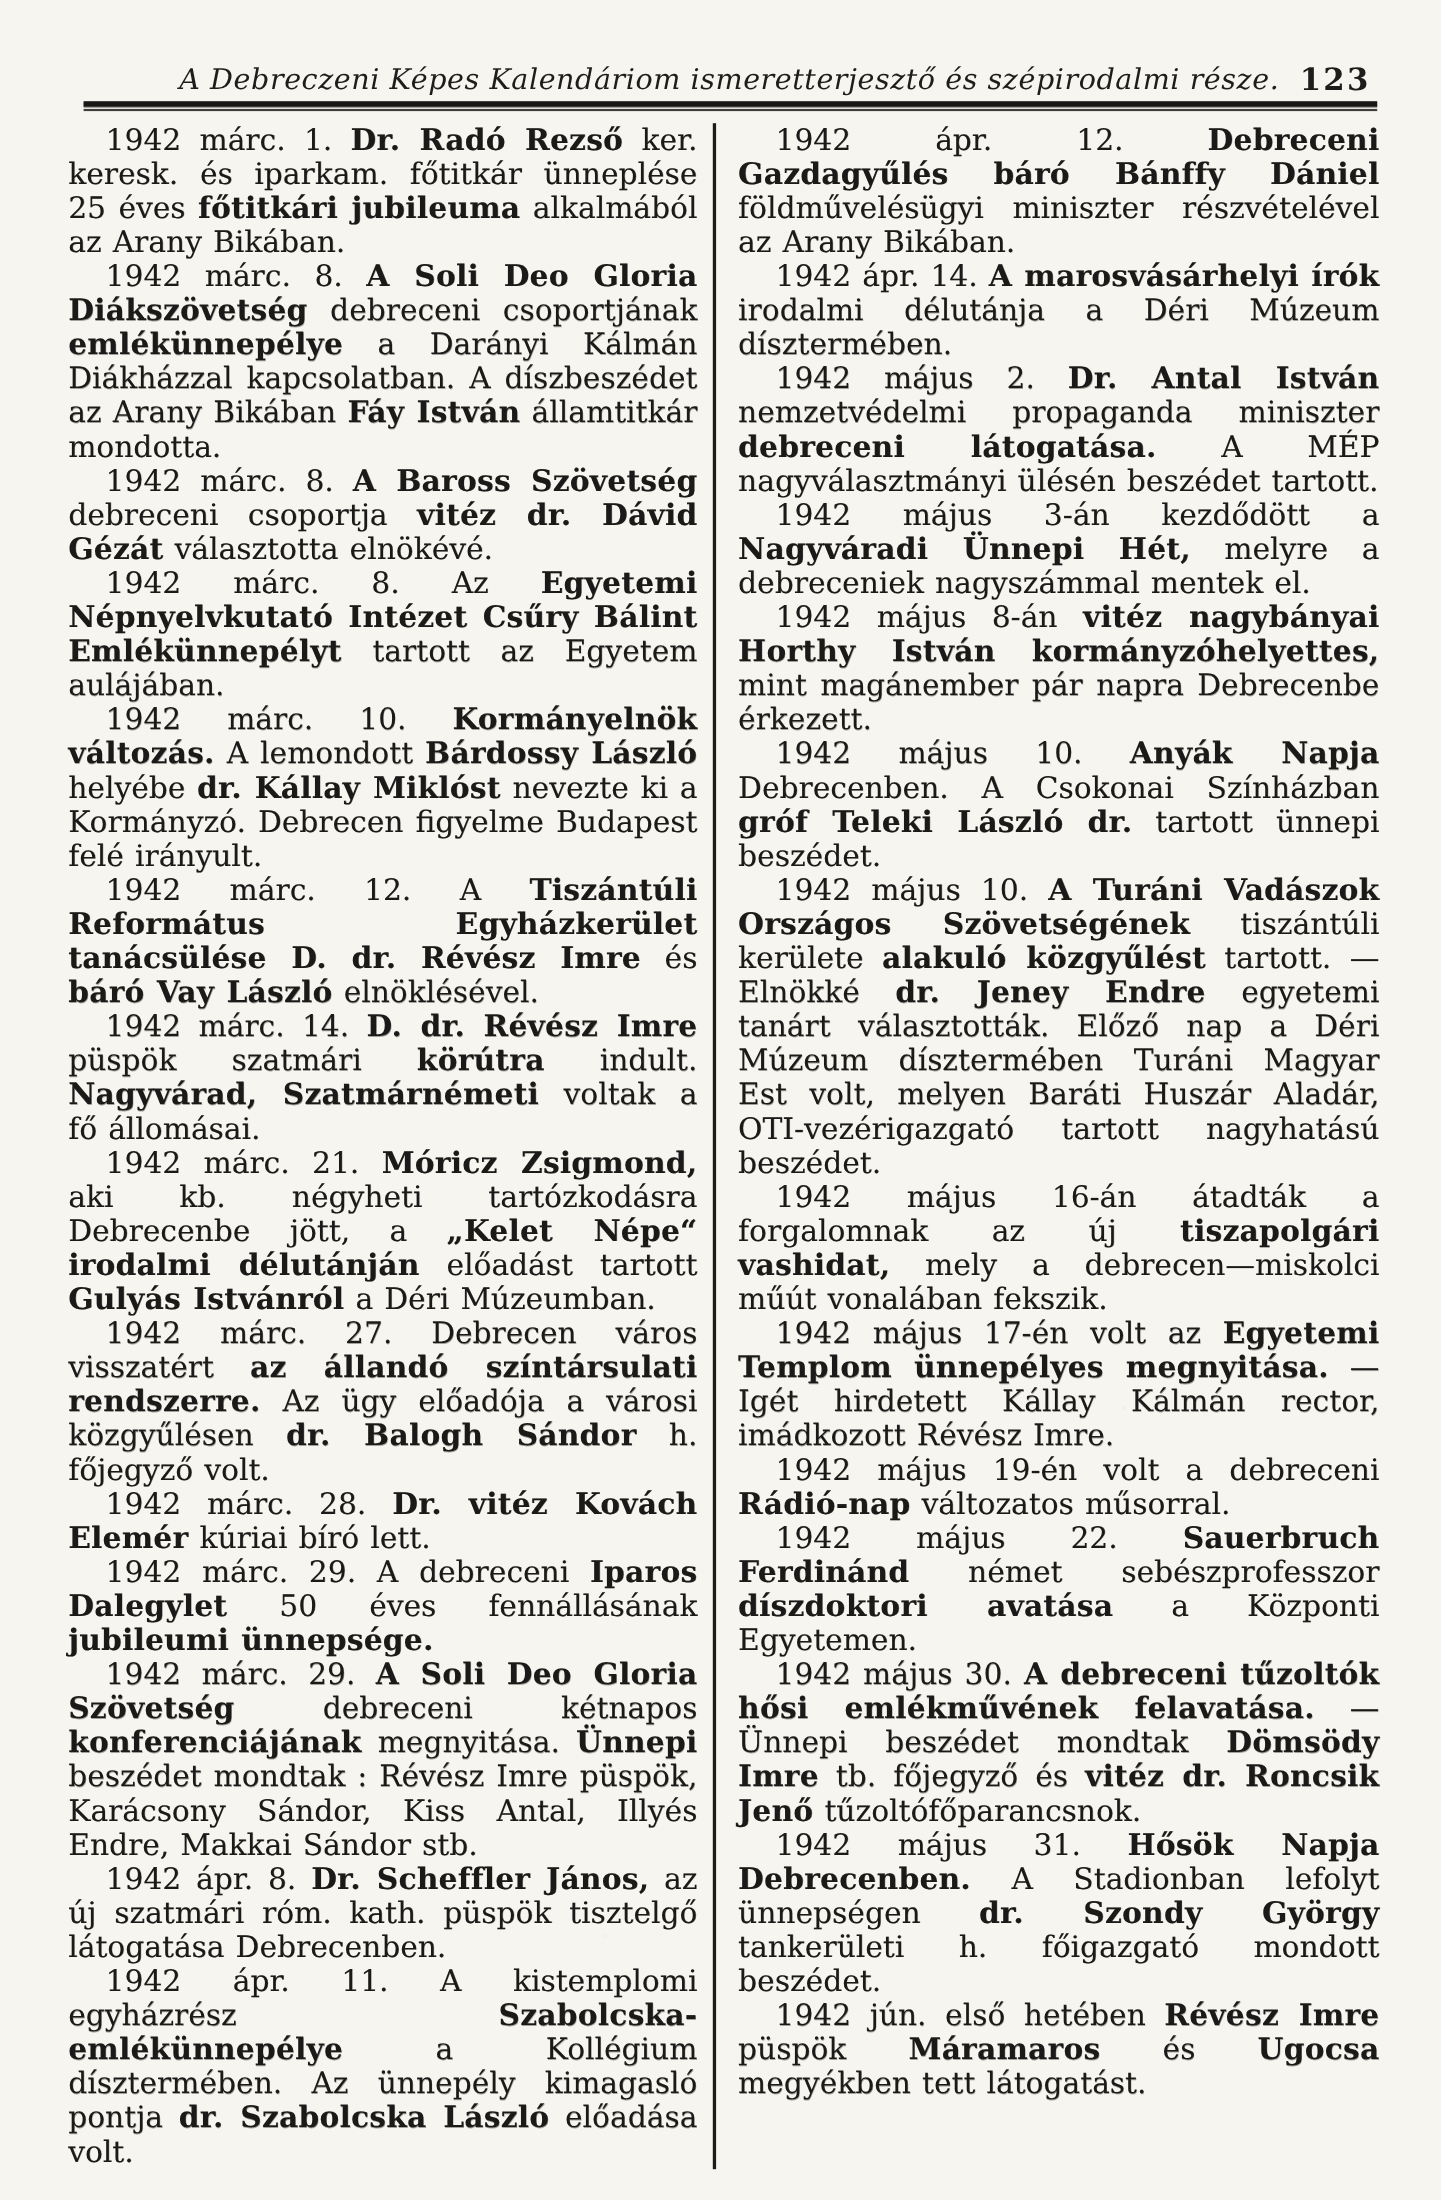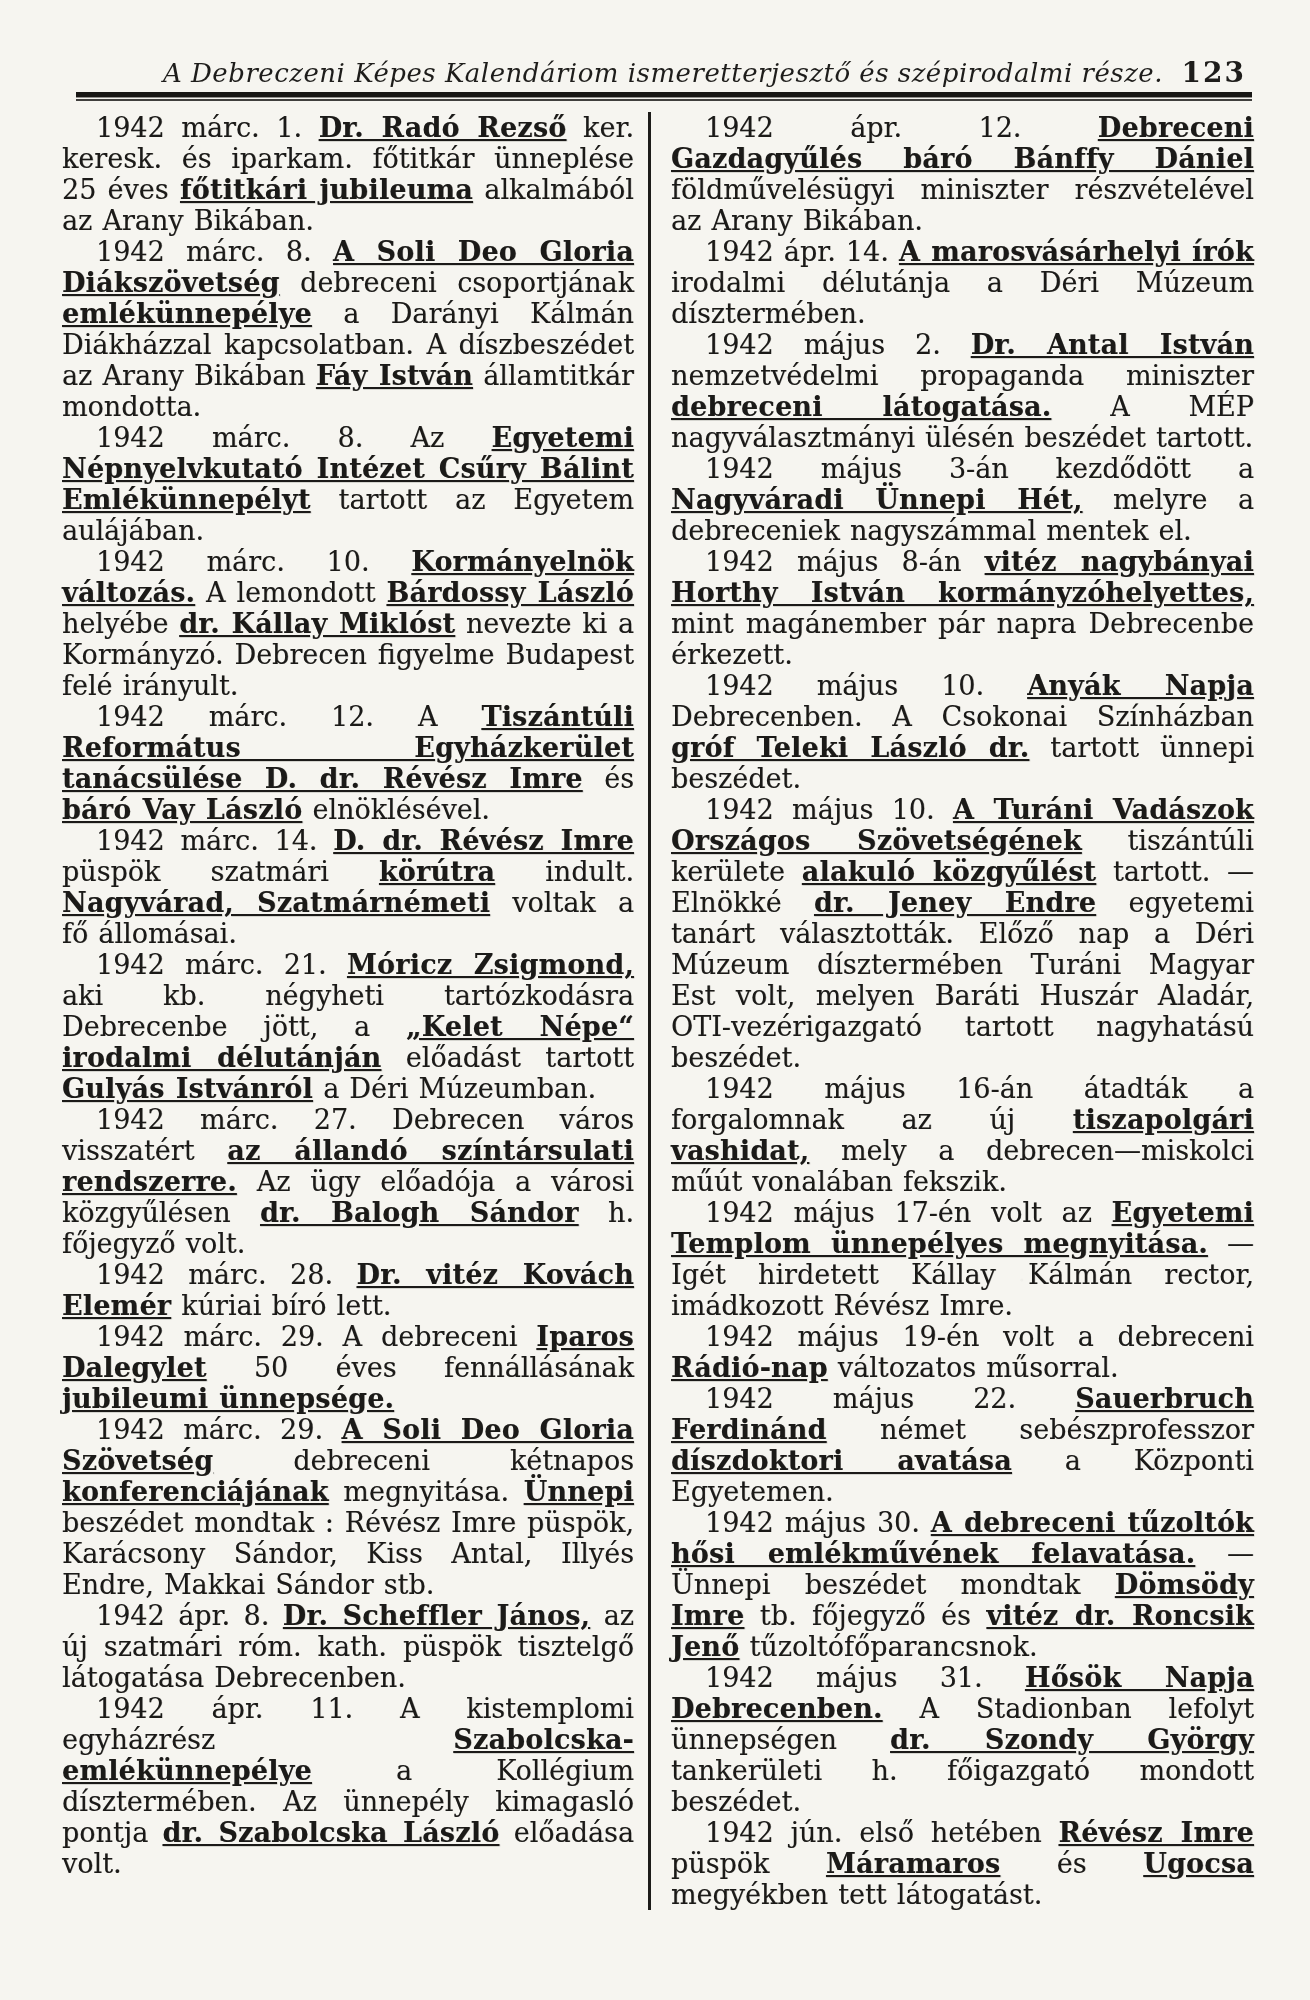--- a/index.html
+++ b/index.html
@@ -71,21 +71,20 @@
   }
   .entry{
     margin:0;
     text-indent:34px;
     text-shadow:0.4px 0.4px 0 rgba(25,24,22,.38);
     word-spacing:1.5px;
   }
   .entry .bold{
     font-weight:bold;
     letter-spacing:0.2px;
-    text-decoration:underline;
   }
 </style>
 </head>
 <body>
 
 <div class="page">
 
   <div class="running-head">
     <span>A Debreczeni Képes Kalendáriom ismeretterjesztő és szépirodalmi része.</span>
     <span class="page-num">123</span>
@@ -93,20 +92,21 @@
 
   <div class="head-rule">
     <div class="rule-heavy"></div>
     <div class="rule-thin"></div>
   </div>
 
   <div class="columns">
     <div class="col col-left">
         <p class="entry"><span>1942 márc. 1. </span><span class="bold">Dr. Radó Rezső</span><span> ker. keresk. és iparkam. főtitkár ünneplése 25 éves </span><span class="bold">főtitkári jubileuma</span><span> alkalmából az Arany Bikában.</span></p>
         <p class="entry"><span>1942 márc. 8. </span><span class="bold">A Soli Deo Gloria Diákszövetség</span><span> debreceni csoportjának </span><span class="bold">emlékünnepélye</span><span> a Darányi Kálmán Diákházzal kapcsolatban. A díszbeszédet az Arany Bikában </span><span class="bold">Fáy István</span><span> államtitkár mondotta.</span></p>
+        <p class="entry"><span>1942 márc. 8. </span><span class="bold">A Baross Szövetség</span><span> debreceni csoportja </span><span class="bold">vitéz dr. Dávid Gézát</span><span> választotta elnökévé.</span></p>
         <p class="entry"><span>1942 márc. 8. Az </span><span class="bold">Egyetemi Népnyelvkutató Intézet Csűry Bálint Emlékünnepélyt</span><span> tartott az Egyetem aulájában.</span></p>
         <p class="entry"><span>1942 márc. 10. </span><span class="bold">Kormányelnök változás.</span><span> A lemondott </span><span class="bold">Bárdossy László</span><span> helyébe </span><span class="bold">dr. Kállay Miklóst</span><span> nevezte ki a Kormányzó. Debrecen figyelme Budapest felé irányult.</span></p>
         <p class="entry"><span>1942 márc. 12. A </span><span class="bold">Tiszántúli Református Egyházkerület tanácsülése D. dr. Révész Imre</span><span> és </span><span class="bold">báró Vay László</span><span> elnöklésével.</span></p>
         <p class="entry"><span>1942 márc. 14. </span><span class="bold">D. dr. Révész Imre</span><span> püspök szatmári </span><span class="bold">körútra</span><span> indult. </span><span class="bold">Nagyvárad, Szatmárnémeti</span><span> voltak a fő állomásai.</span></p>
         <p class="entry"><span>1942 márc. 21. </span><span class="bold">Móricz Zsigmond,</span><span> aki kb. négyheti tartózkodásra Debrecenbe jött, a </span><span class="bold">„Kelet Népe“ irodalmi délutánján</span><span> előadást tartott </span><span class="bold">Gulyás Istvánról</span><span> a Déri Múzeumban.</span></p>
         <p class="entry"><span>1942 márc. 27. Debrecen város visszatért </span><span class="bold">az állandó színtársulati rendszerre.</span><span> Az ügy előadója a városi közgyűlésen </span><span class="bold">dr. Balogh Sándor</span><span> h. főjegyző volt.</span></p>
         <p class="entry"><span>1942 márc. 28. </span><span class="bold">Dr. vitéz Kovách Elemér</span><span> kúriai bíró lett.</span></p>
         <p class="entry"><span>1942 márc. 29. A debreceni </span><span class="bold">Iparos Dalegylet</span><span> 50 éves fennállásának </span><span class="bold">jubileumi ünnepsége.</span></p>
         <p class="entry"><span>1942 márc. 29. </span><span class="bold">A Soli Deo Gloria Szövetség</span><span> debreceni kétnapos </span><span class="bold">konferenciájának</span><span> megnyitása. </span><span class="bold">Ünnepi</span><span> beszédet mondtak : Révész Imre püspök, Karácsony Sándor, Kiss Antal, Illyés Endre, Makkai Sándor stb.</span></p>
         <p class="entry"><span>1942 ápr. 8. </span><span class="bold">Dr. Scheffler János,</span><span> az új szatmári róm. kath. püspök tisztelgő látogatása Debrecenben.</span></p>

